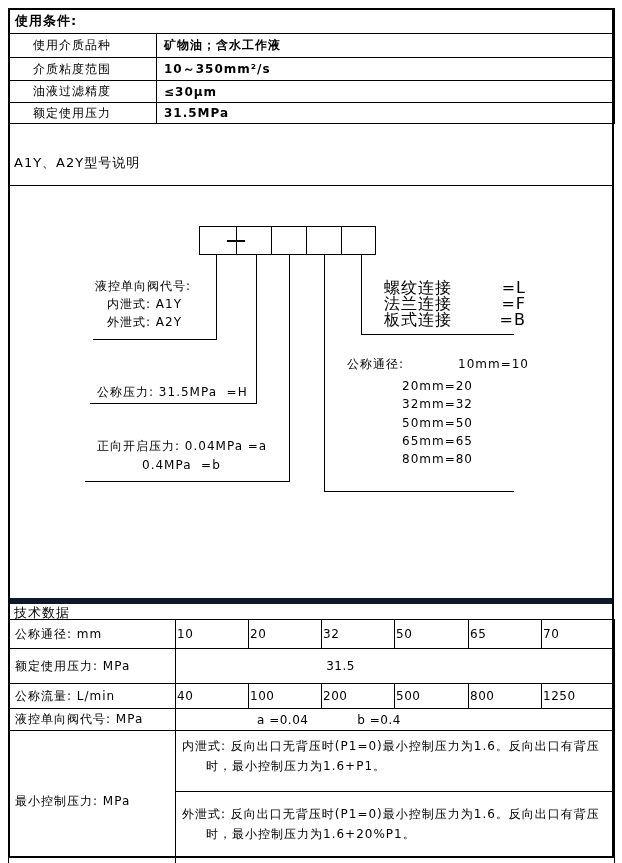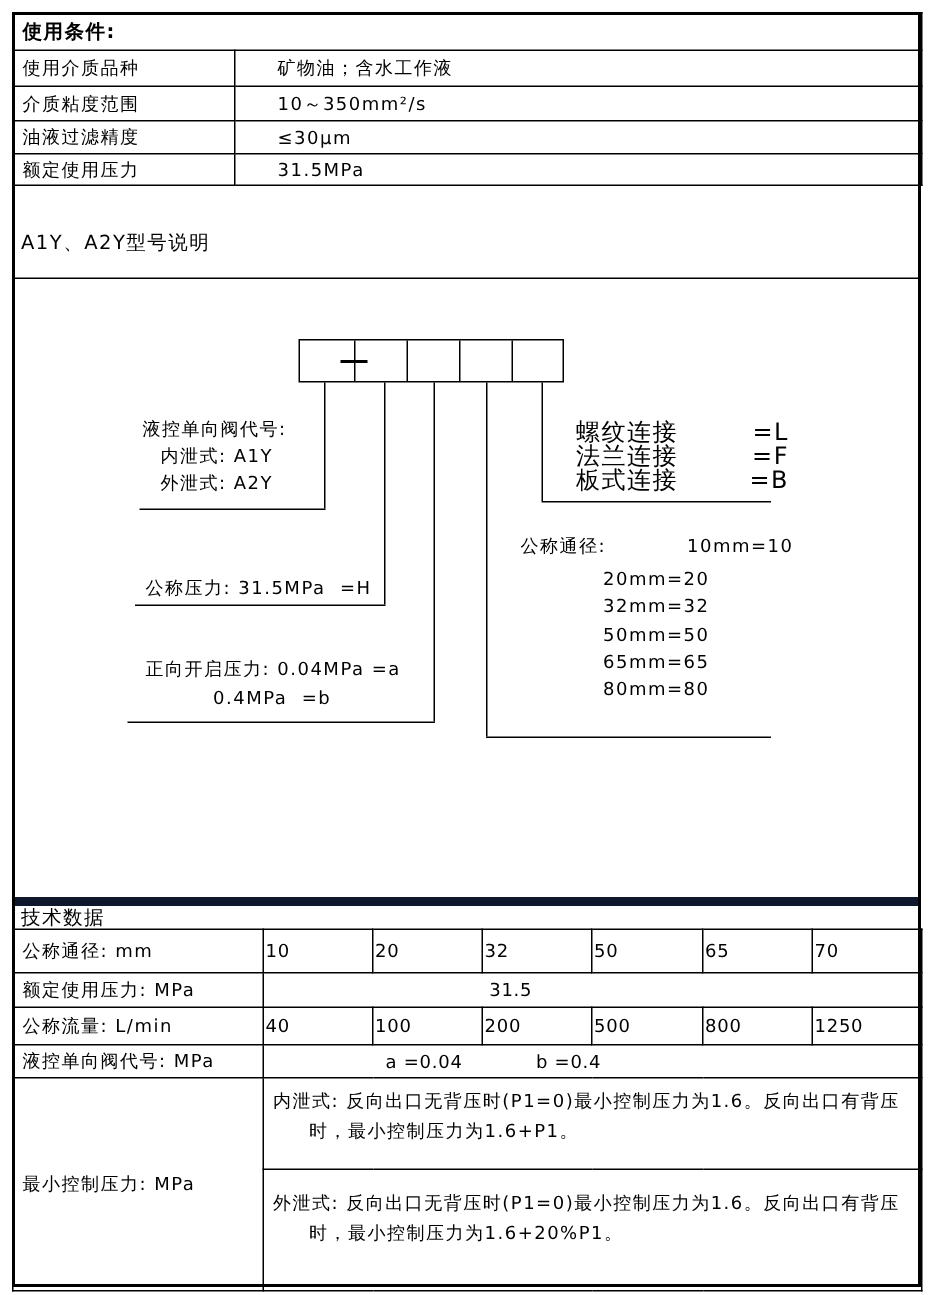--- a/index.html
+++ b/index.html
@@ -6,22 +6,22 @@
   .sheet{position:relative;width:622px;height:863px;background:#fff;
          font-family:"DejaVu Sans",sans-serif;color:#000;font-size:12px;}
   .page-border{position:absolute;left:8px;top:8px;width:602px;height:846px;
                border:2px solid #000;pointer-events:none;}
   table{border-collapse:collapse;table-layout:fixed;}
   td{border:1px solid #000;overflow:hidden;}
   
   .cond{position:absolute;left:8px;top:8px;width:606px;}
   .cond td{font-size:12px;letter-spacing:1px;vertical-align:middle;}
   .cond .hdr td{font-size:13px;font-weight:bold;padding-left:6px;}
-  .cond .lbl{padding-left:6px;margin-top:24px;}
-  .cond .val{padding-left:28px;white-space:pre;}
+  .cond .lbl{padding-left:24px;margin-top:24px;}
+  .cond .val{padding-left:7px;white-space:pre;font-weight:bold;}
   
   .sec-hdr{position:absolute;left:8px;width:606px;box-sizing:border-box;
            font-size:13px;letter-spacing:1px;padding-left:6px;}
   .hdr-model{top:148px;height:38px;line-height:29px;border-bottom:1px solid #000;}
   .hdr-tech{top:598px;height:21px;line-height:18px;border-top:6px solid #0f172a;}
   
   .vline,.hline{position:absolute;background:#000;}
   .vline{width:1px;}
   .hline{height:1px;}
   .code-box{position:absolute;left:199px;top:226px;width:175px;height:27px;
@@ -151,21 +151,21 @@
     <tbody>
         <tr style="height:29px">
       <td class="lbl">公称通径: mm</td>
       <td class="num">10</td>
       <td class="num">20</td>
       <td class="num">32</td>
       <td class="num">50</td>
       <td class="num">65</td>
       <td class="num">70</td>
     </tr>
-    <tr style="height:23px">
+    <tr style="height:35px">
       <td class="lbl">额定使用压力: MPa</td>
       <td colspan="6" class="merged-center">31.5</td>
     </tr>
     <tr style="height:25px">
       <td class="lbl">公称流量: L/min</td>
       <td class="num">40</td>
       <td class="num">100</td>
       <td class="num">200</td>
       <td class="num">500</td>
       <td class="num">800</td>

